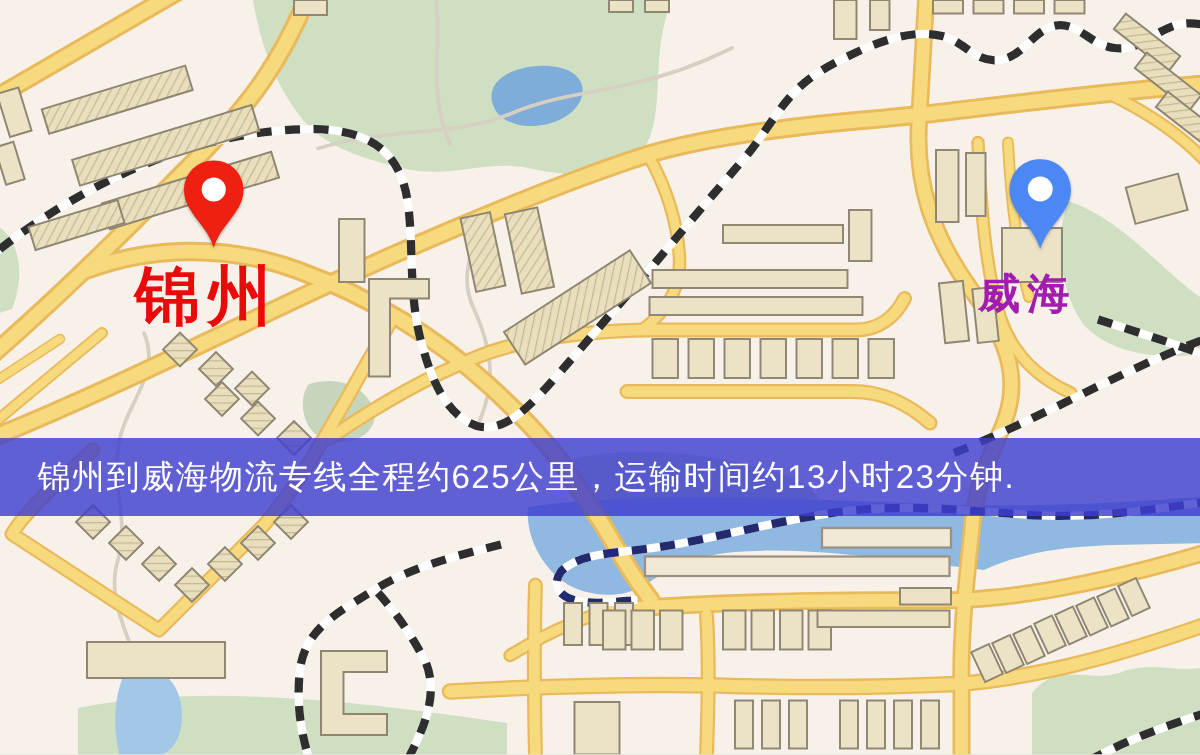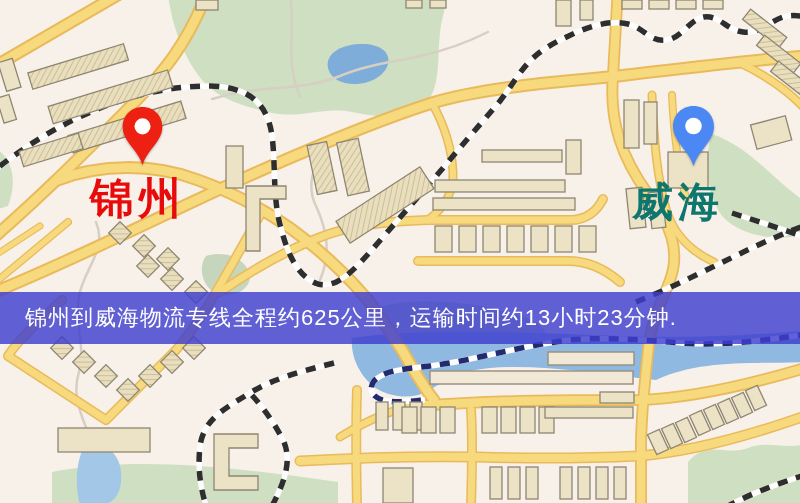--- a/index.html
+++ b/index.html
@@ -12,21 +12,21 @@
   .b {fill:#ece2c6;stroke:#8f8672;stroke-width:1.3;}
   .bh{fill:url(#hatch);stroke:#8f8672;stroke-width:1.3;}
   .bo{fill:#f1e9d6;stroke:#9a9182;stroke-width:1.5;}
   .marker{position:absolute;filter:drop-shadow(0 1px 1px rgba(0,0,0,.3));}
   .marker svg{display:block;}
   .city-label{
     position:absolute;font-weight:700;letter-spacing:5px;line-height:1;
     white-space:nowrap;user-select:none;
   }
   .origin-label{left:90px;top:177px;font-size:43px;color:#e80b0b;}
-  .dest-label{left:632px;top:182px;font-size:41px;color:#0f766e;}
+  .dest-label{left:652px;top:182px;font-size:28px;color:#a21caf;}
   .banner{
     position:absolute;left:0;top:292px;width:800px;height:52px;
     background:rgba(62,62,206,0.82);
     display:flex;align-items:center;
     color:#fff;font-size:22px;letter-spacing:1px;
   }
   .banner span{padding-left:25px;}
 </style>
 </head>
 <body>

